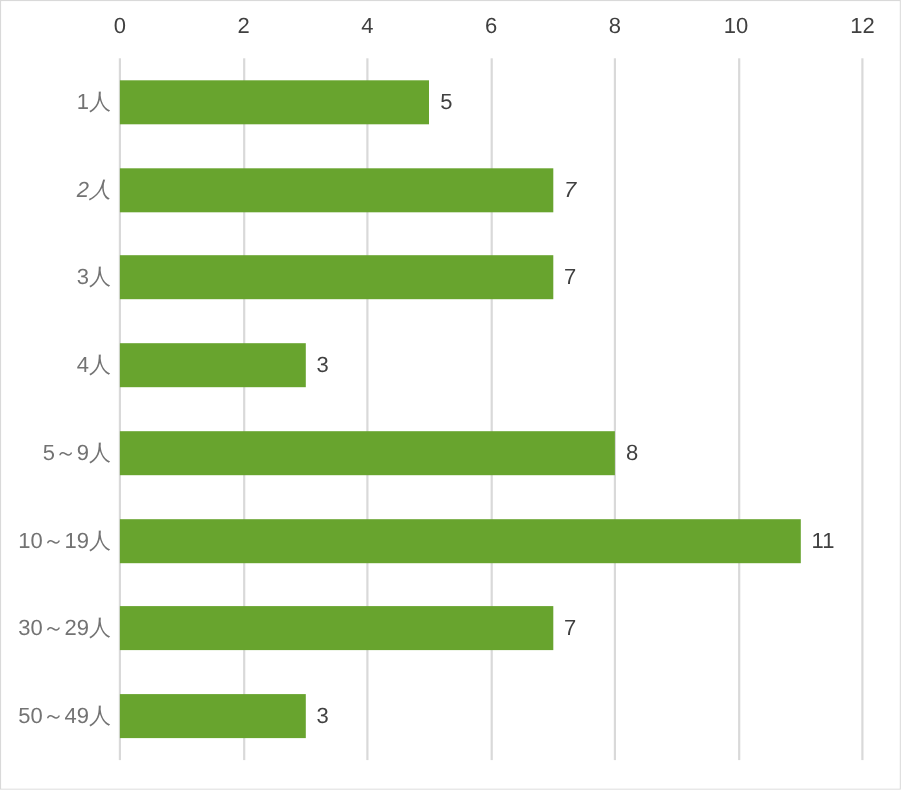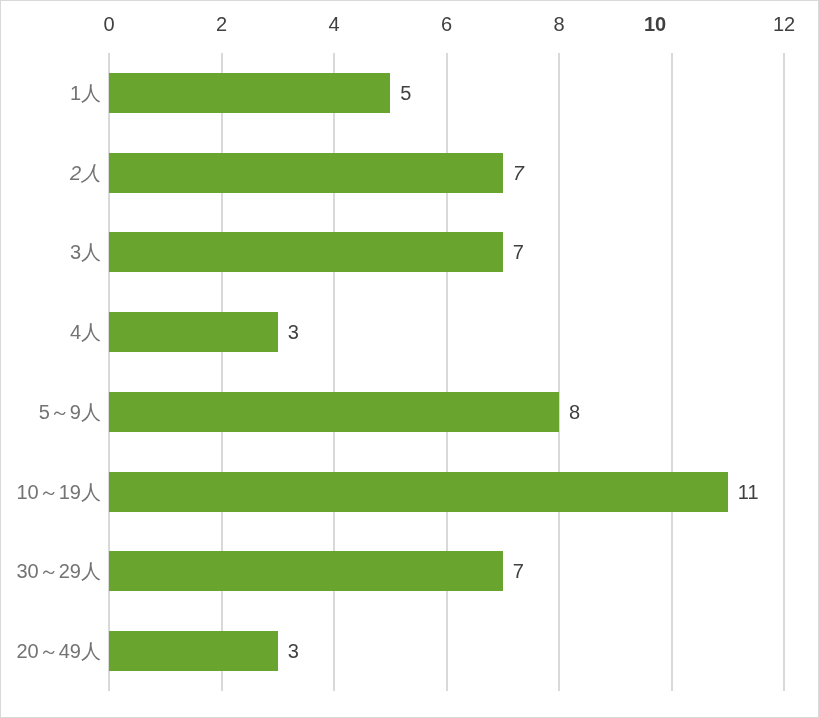--- a/index.html
+++ b/index.html
@@ -107,21 +107,21 @@
 <body>
 
 <div id="chart-frame">
 
   <div id="x-axis-labels">
     <span class="x-tick-label" style="left: 108px;">0</span>
     <span class="x-tick-label" style="left: 220.5px;">2</span>
     <span class="x-tick-label" style="left: 333px;">4</span>
     <span class="x-tick-label" style="left: 445.5px;">6</span>
     <span class="x-tick-label" style="left: 558px;">8</span>
-    <span class="x-tick-label" style="left: 654px; font-weight: bold;">10</span>
+    <span class="x-tick-label" style="left: 668px;">10</span>
     <span class="x-tick-label" style="left: 783px;">12</span>
   </div>
 
   <div id="gridlines">
       <div class="gridline axis-zero" style="left: 108px;"></div>
       <div class="gridline" style="left: 220.5px;"></div>
       <div class="gridline" style="left: 333px;"></div>
       <div class="gridline" style="left: 445.5px;"></div>
       <div class="gridline" style="left: 558px;"></div>
       <div class="gridline" style="left: 670.5px;"></div>
@@ -158,19 +158,19 @@
       <span class="cat-label">10～19人</span>
       <div class="bar" style="width: 618.75px; background: rgb(104, 164, 46);"></div>
       <span class="bar-value" style="left: 736.75px;">11</span>
     </div>
     <div class="bar-row" style="top: 478.5px; height: 79.75px;">
       <span class="cat-label">30～29人</span>
       <div class="bar" style="width: 393.75px; background: rgb(104, 164, 46);"></div>
       <span class="bar-value" style="left: 511.75px;">7</span>
     </div>
     <div class="bar-row" style="top: 558.25px; height: 79.75px;">
-      <span class="cat-label">20～49人</span>
+      <span class="cat-label">50～49人</span>
       <div class="bar" style="width: 168.75px; background: rgb(104, 164, 46);"></div>
       <span class="bar-value" style="left: 286.75px;">3</span>
     </div>
   </div>
 
 </div>
 
 </body></html>

